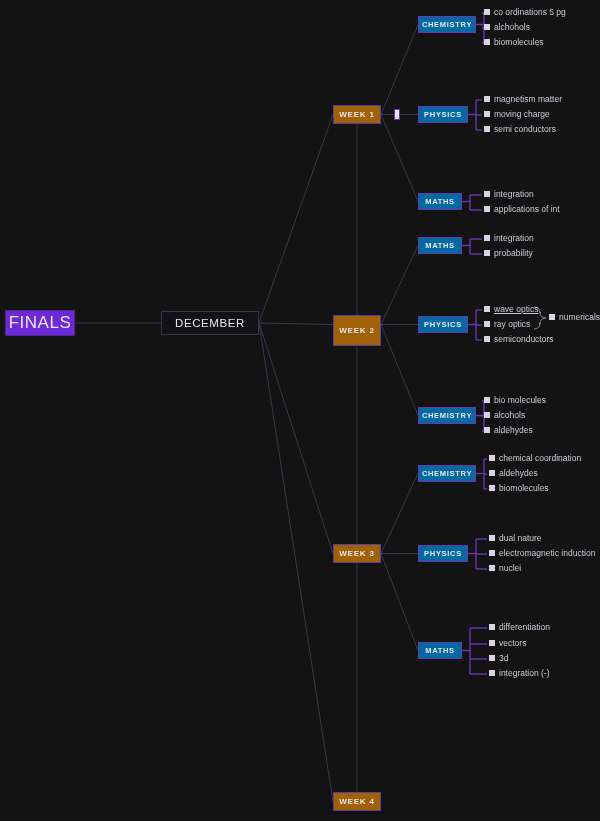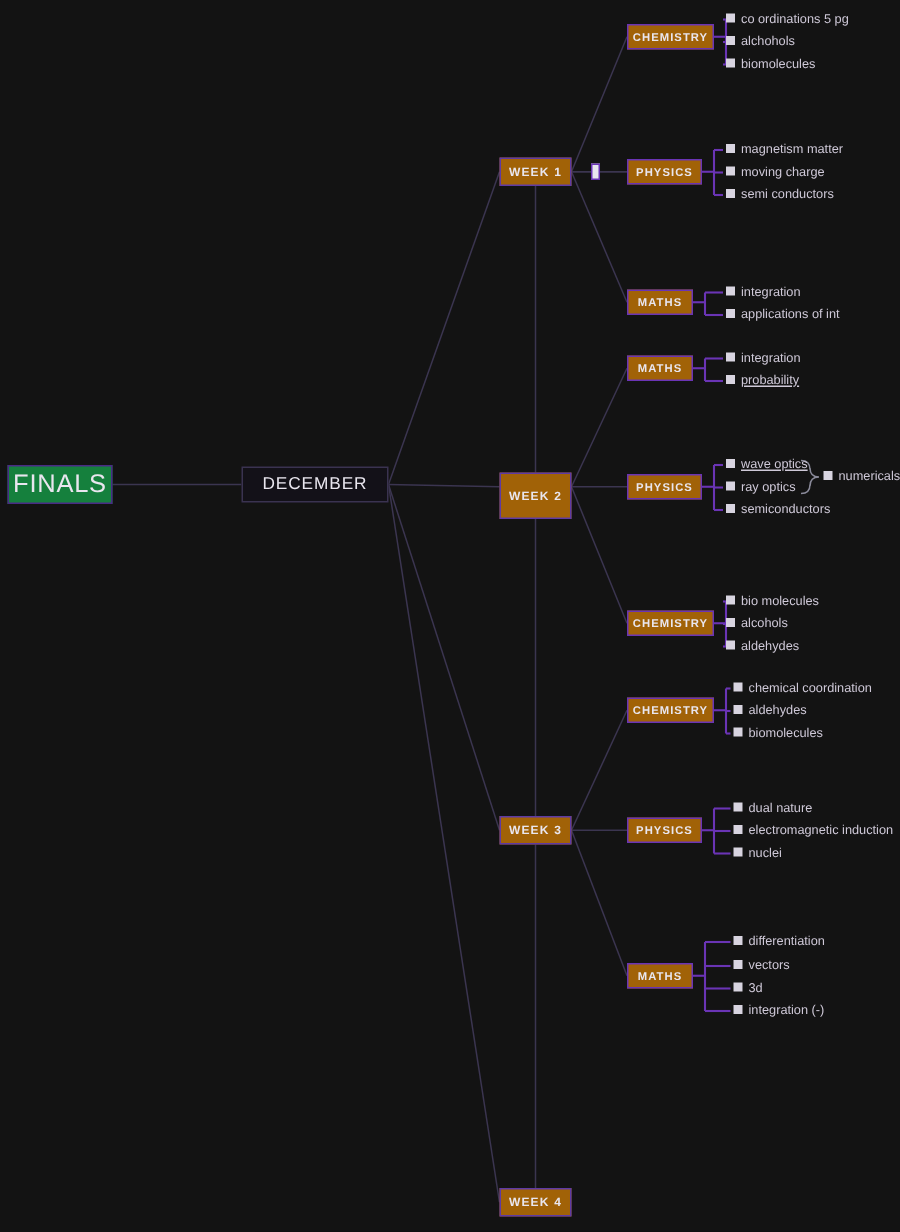--- a/index.html
+++ b/index.html
@@ -28,41 +28,41 @@
     align-items: center;
     justify-content: center;
     background: #0d0b11;
     border: 1px solid #5b2f9e;
     color: #e9e6ef;
     white-space: nowrap;
     z-index: 5;
   }
   .node-root {
     border-color: #4a2a85;
-    background: #15803d;
+    background: #6d28d9;
     font-size: 17px;
     letter-spacing: .5px;
     padding: 0 10px;
   }
   .node-month {
     border-color: #3a3350;
     background: #131118;
     font-size: 11.5px;
     letter-spacing: .6px;
   }
   .node-week {
     border-color: #5e3aa5;
     background: #a16207;
     font-size: 8px;
     font-weight: bold;
     letter-spacing: .8px;
   }
   .node-subject {
     border-color: #6a34b5;
-    background: #a16207;
+    background: #0369a1;
     font-size: 7.5px;
     font-weight: bold;
     letter-spacing: .7px;
   }
   .node-tiny {
     border-color: #6a34b5;
     background: #e8e6ef;
     width: 6px;
     height: 11px;
   }
@@ -195,21 +195,21 @@
     </div>
     <div class="leaf" style="left: 484px; top: 205px;">
       <span class="box"></span>
       <span class="txt">applications of int</span>
     </div>
     <div class="node node-subject" style="left: 418px; top: 237px; width: 44px; height: 17px;">MATHS</div>
     <div class="leaf" style="left: 484px; top: 234px;">
       <span class="box"></span>
       <span class="txt">integration</span>
     </div>
-    <div class="leaf" style="left: 484px; top: 249px; text-decoration: underline;">
+    <div class="leaf" style="left: 484px; top: 249px;">
       <span class="box"></span>
       <span class="txt">probability</span>
     </div>
     <div class="node node-subject" style="left: 418px; top: 316px; width: 50px; height: 17px;">PHYSICS</div>
     <div class="leaf" style="left: 484px; top: 305px; text-decoration: underline;">
       <span class="box"></span>
       <span class="txt">wave optics</span>
     </div>
     <div class="leaf" style="left: 484px; top: 320px;">
       <span class="box"></span>

